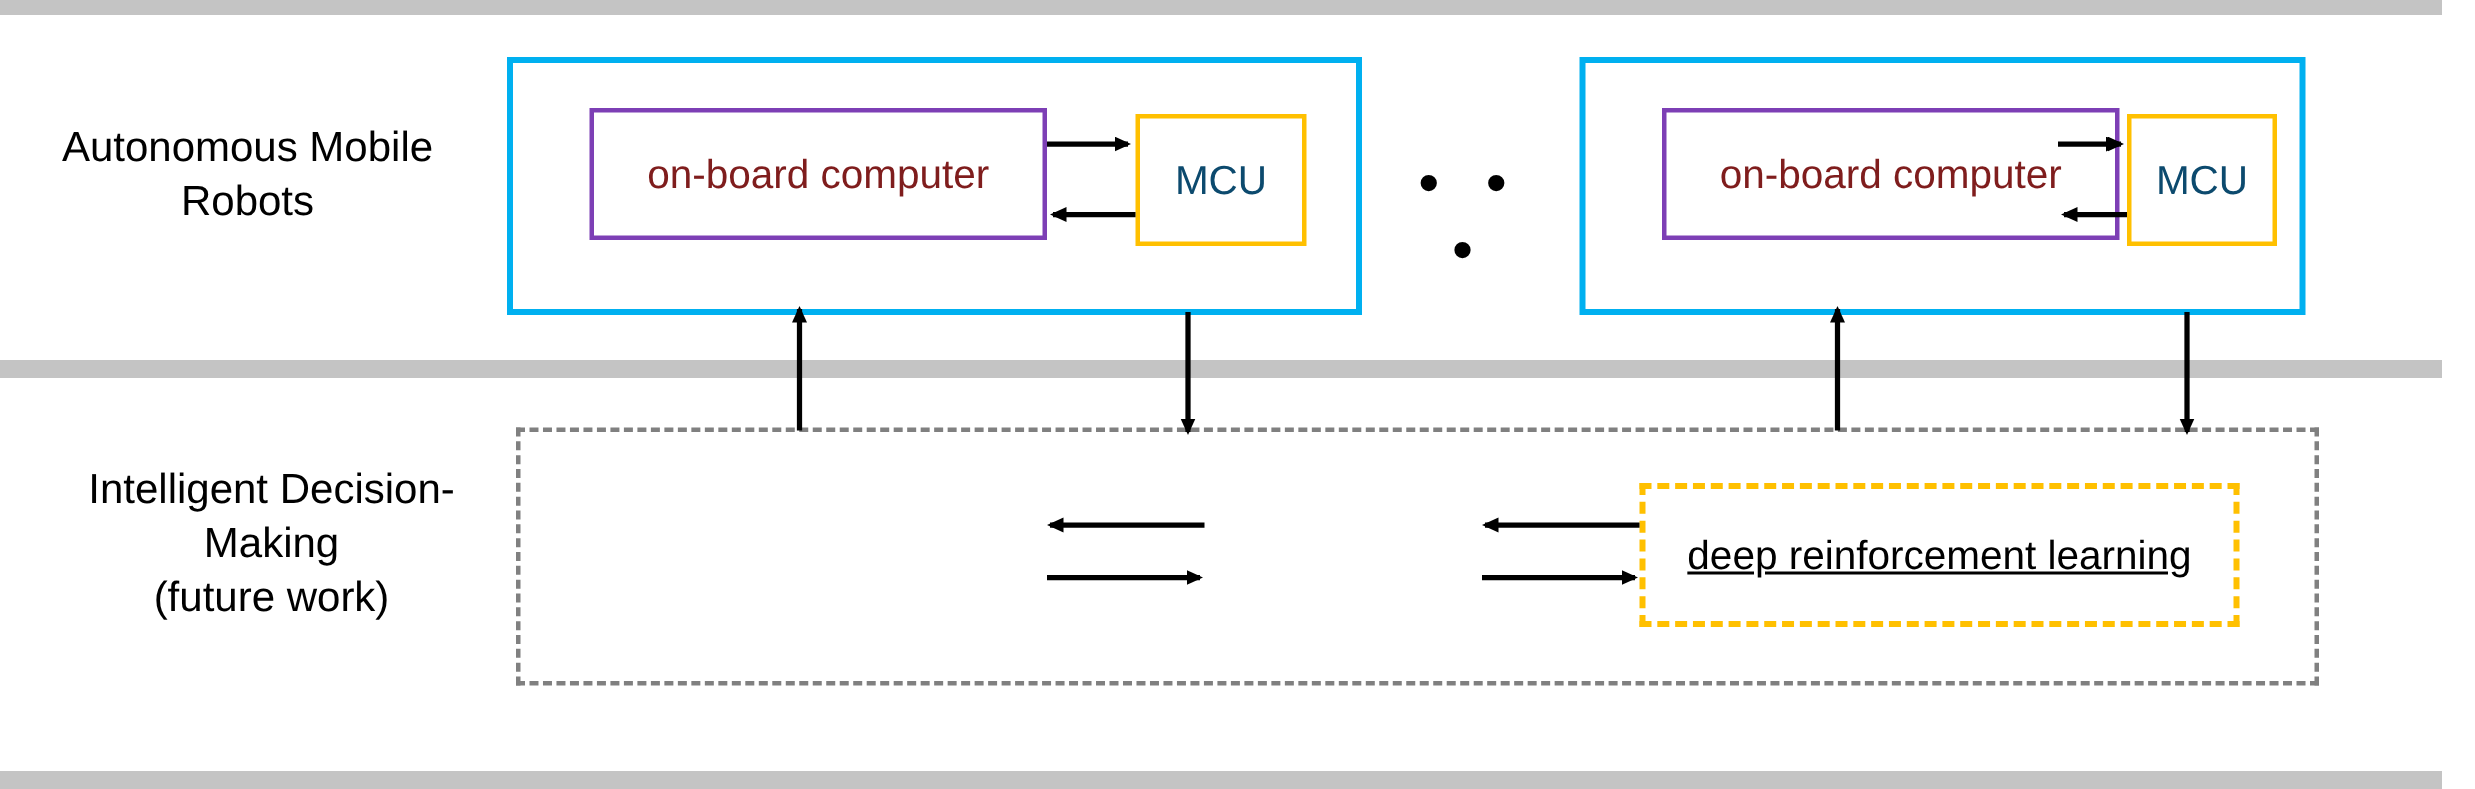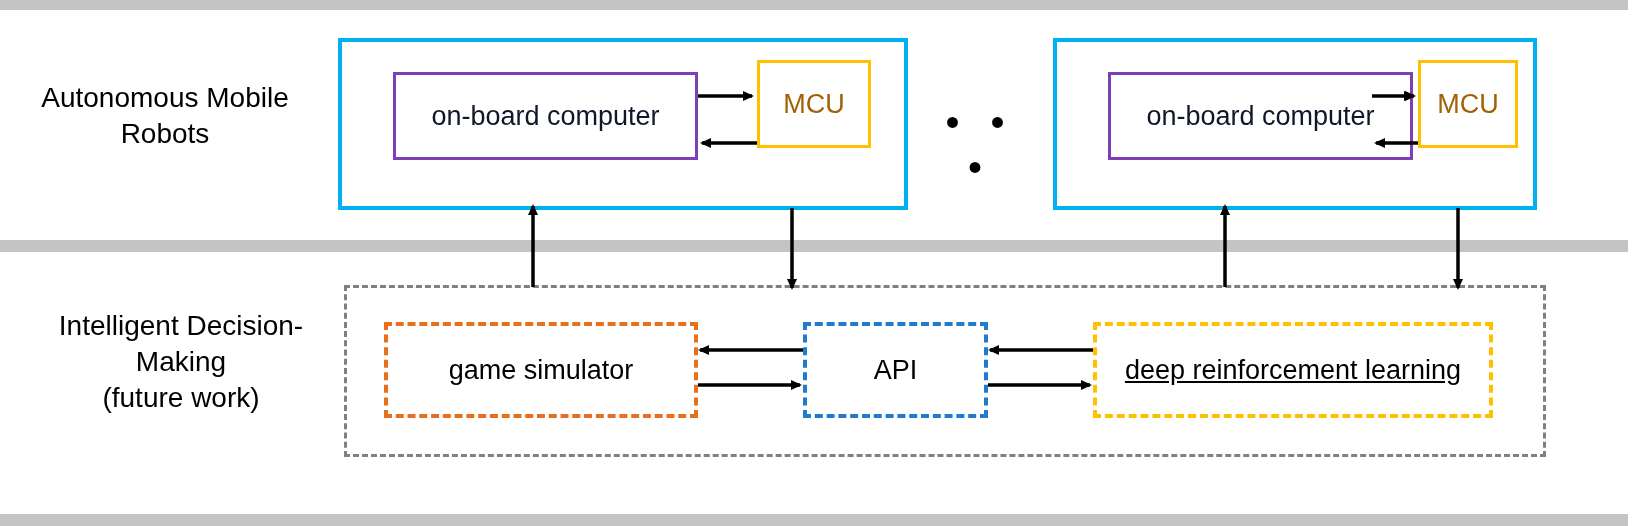--- a/index.html
+++ b/index.html
@@ -55,36 +55,36 @@
   .obc-box {
     position: absolute;
     top: 72px;
     height: 88px;
     border: 3px solid #7d3fb5;
     box-sizing: border-box;
     display: flex;
     align-items: center;
     justify-content: center;
     font-size: 27px;
-    color: #0f172a;
+    color: #7f1d1d;
   }
   .obc-box-1 { left: 393px;  width: 305px; }
   .obc-box-2 { left: 1108px; width: 305px; }
 
   .mcu-box {
     position: absolute;
-    top: 60px;
+    top: 76px;
     height: 88px;
     border: 3px solid #ffc000;
     box-sizing: border-box;
     display: flex;
     align-items: center;
     justify-content: center;
     font-size: 27px;
-    color: #a16207;
+    color: #0c4a6e;
   }
   .mcu-box-1 { left: 757px;  width: 114px; }
   .mcu-box-2 { left: 1418px; width: 100px; }
 
   
   .ellipsis {
     position: absolute;
     left: 925px;
     top: 100px;
     width: 110px;
@@ -152,22 +152,20 @@
   <div class="obc-box obc-box-1">on-board computer</div>
   <div class="mcu-box mcu-box-1">MCU</div>
 
   <div class="ellipsis">• • •</div>
 
   <div class="robot-box robot-box-2"></div>
   <div class="obc-box obc-box-2">on-board computer</div>
   <div class="mcu-box mcu-box-2">MCU</div>
 
   <div class="decision-container"></div>
-  <div class="dbox dbox-sim">game simulator</div>
-  <div class="dbox dbox-api">API</div>
   <div class="dbox dbox-drl">deep reinforcement learning</div>
 
   <svg id="wires" viewBox="0 0 1650 526">
     <defs>
       <marker id="ah" markerWidth="12" markerHeight="12" refX="9" refY="5" orient="auto" markerUnits="userSpaceOnUse">
         <path d="M0,0 L11,5 L0,10 z" fill="#000000"></path>
       </marker>
     </defs>
 
     <line x1="698" y1="96" x2="752" y2="96" stroke="#000" stroke-width="3.5" marker-end="url(#ah)"></line>

